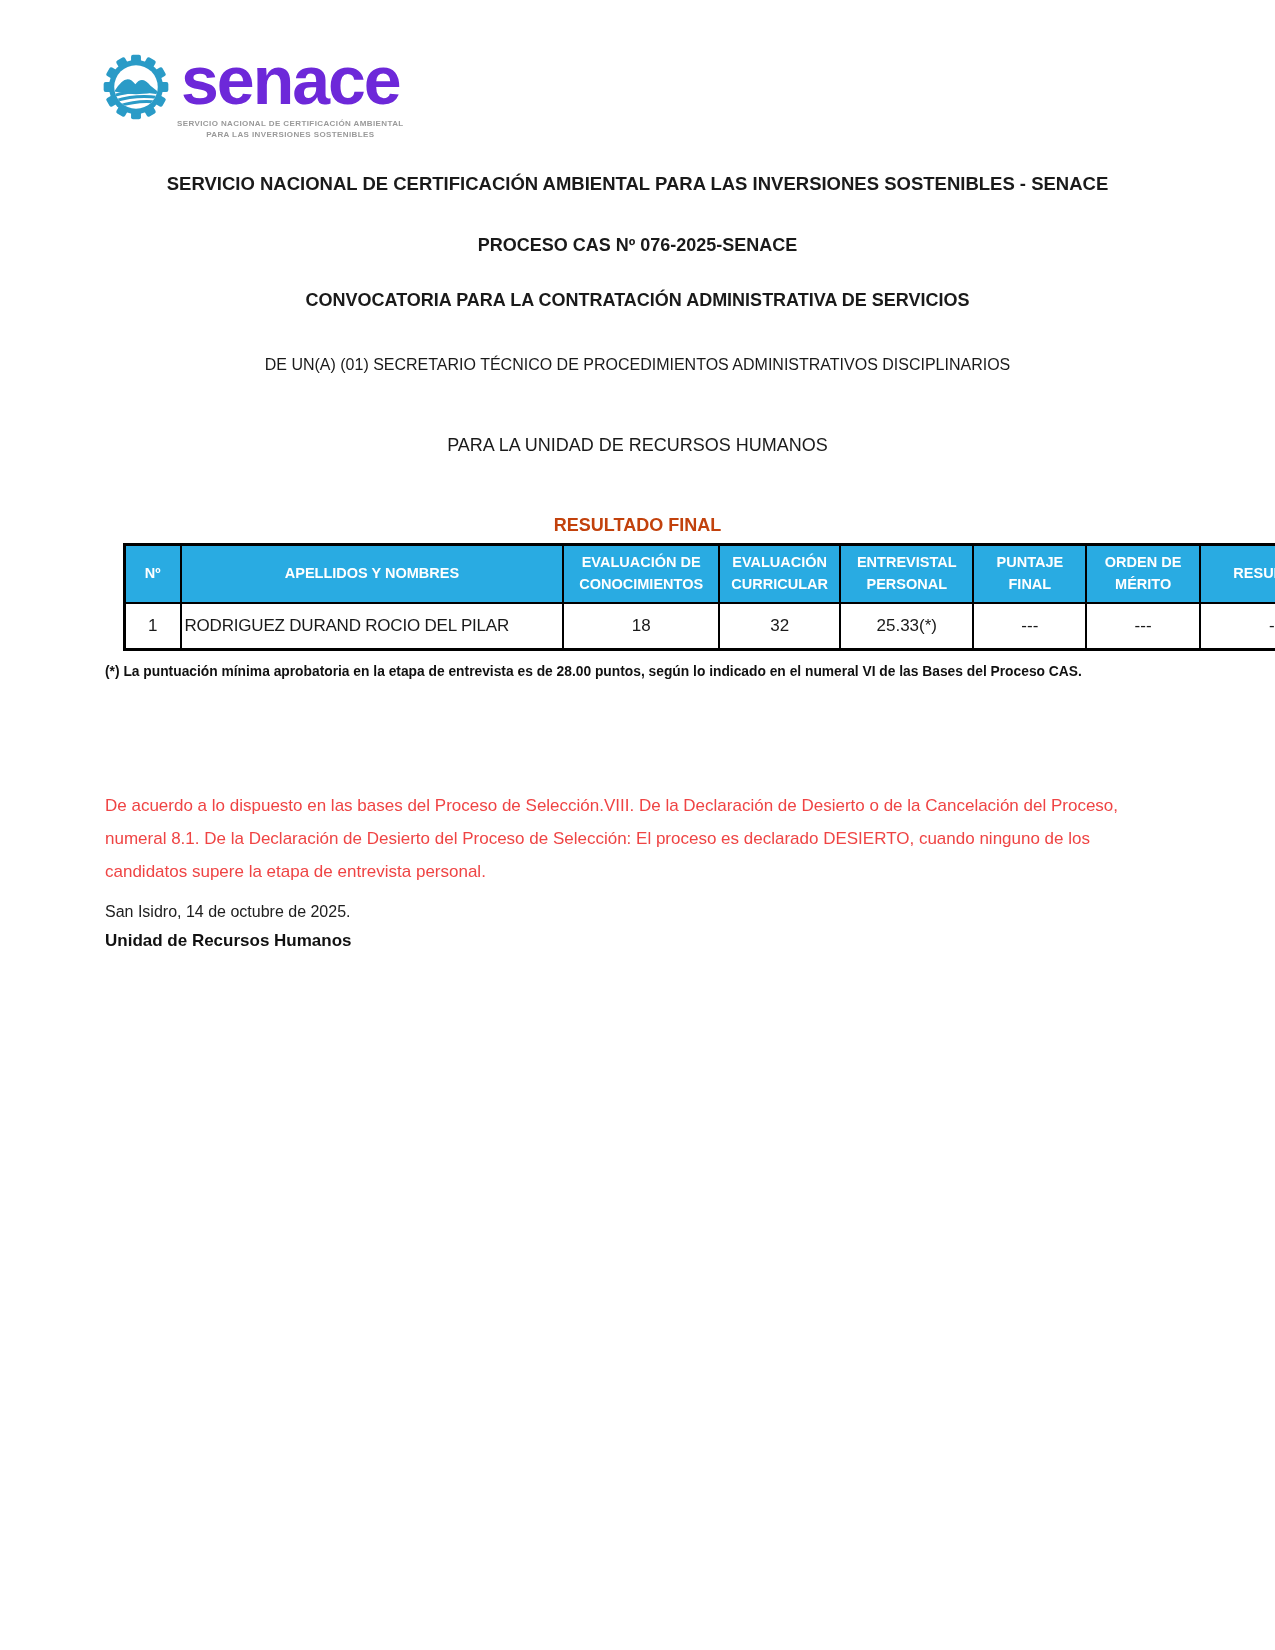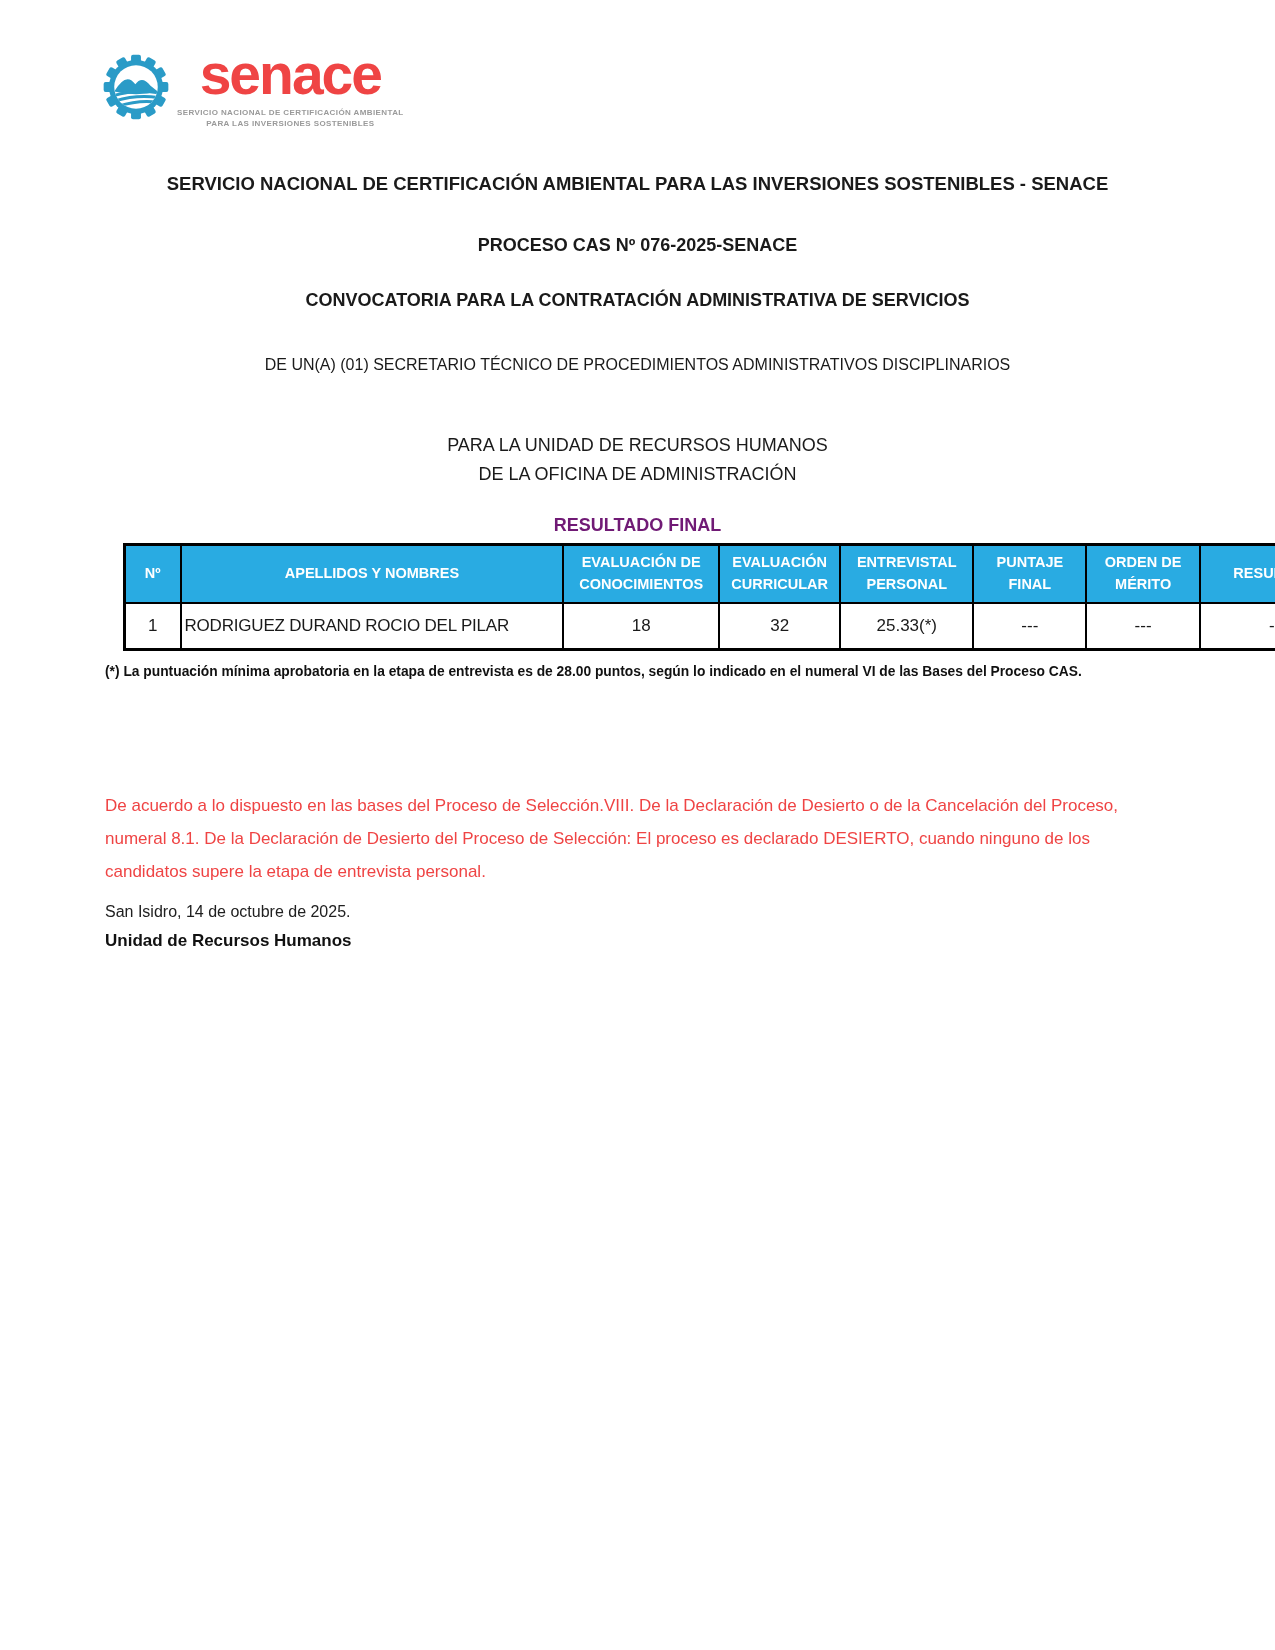--- a/index.html
+++ b/index.html
@@ -12,36 +12,36 @@
     margin: 0 auto;
     background: #ffffff;
     overflow: hidden;
   }
 
   
   .logo { position: absolute; left: 103px; top: 50px; display: flex; align-items: flex-start; }
   .logo-icon { width: 66px; height: 70px; margin-top: 2px; }
   .logo-textblock { margin-left: 8px; display: flex; flex-direction: column; align-items: center; }
   .logo-word {
-    font-size: 57px; font-weight: bold; letter-spacing: -2px;
-    color: #ef4444; line-height: 1; margin-top: -4px;
+    font-size: 68px; font-weight: bold; letter-spacing: -2px;
+    color: #6d28d9; line-height: 1; margin-top: -4px;
   }
   .logo-tagline {
     margin-top: 5px; text-align: center; color: #9a9a9a;
     font-size: 8px; letter-spacing: 0.4px; line-height: 1.35; font-weight: bold;
   }
 
   
   .center { text-align: center; width: 100%; position: absolute; left: 0; margin-top: 7px; }
   .h-main   { top: 166px; font-size: 18.5px; font-weight: bold; }
   .h-proc   { top: 228px; font-size: 18px;  font-weight: bold; }
   .h-conv   { top: 283px; font-size: 18px;  font-weight: bold; }
   .h-pos    { top: 349px; font-size: 16px; }
   .h-unit   { top: 424px; font-size: 18px; line-height: 29px; }
-  .h-result { top: 508px; font-size: 18px; font-weight: bold; color: #701a75; }
+  .h-result { top: 508px; font-size: 18px; font-weight: bold; color: #c2410c; }
 
   
   .results-table-wrap { position: absolute; left: 123px; top: 543px; width: 1234px; }
   table.results {
     width: 100%;
     border-collapse: collapse;
     border: 3px solid #000;
     table-layout: fixed;
   }
   table.results th {
@@ -121,21 +121,20 @@
       </div>
     </div>
   </div>
 
   <div class="center h-main">SERVICIO NACIONAL DE CERTIFICACIÓN AMBIENTAL PARA LAS INVERSIONES SOSTENIBLES  - SENACE</div>
   <div class="center h-proc">PROCESO CAS Nº 076-2025-SENACE</div>
   <div class="center h-conv">CONVOCATORIA PARA LA CONTRATACIÓN ADMINISTRATIVA DE SERVICIOS</div>
   <div class="center h-pos">DE UN(A) (01) SECRETARIO TÉCNICO DE PROCEDIMIENTOS ADMINISTRATIVOS DISCIPLINARIOS</div>
   <div class="center h-unit">
     <div>PARA LA UNIDAD DE RECURSOS HUMANOS</div>
-    <div>DE LA OFICINA DE ADMINISTRACIÓN</div>
   </div>
   <div class="center h-result">RESULTADO FINAL</div>
 
   <div class="results-table-wrap">
     <table class="results">
       <colgroup>
         <col style="width:4.55%">
         <col style="width:31.1%">
         <col style="width:12.65%">
         <col style="width:9.85%">

